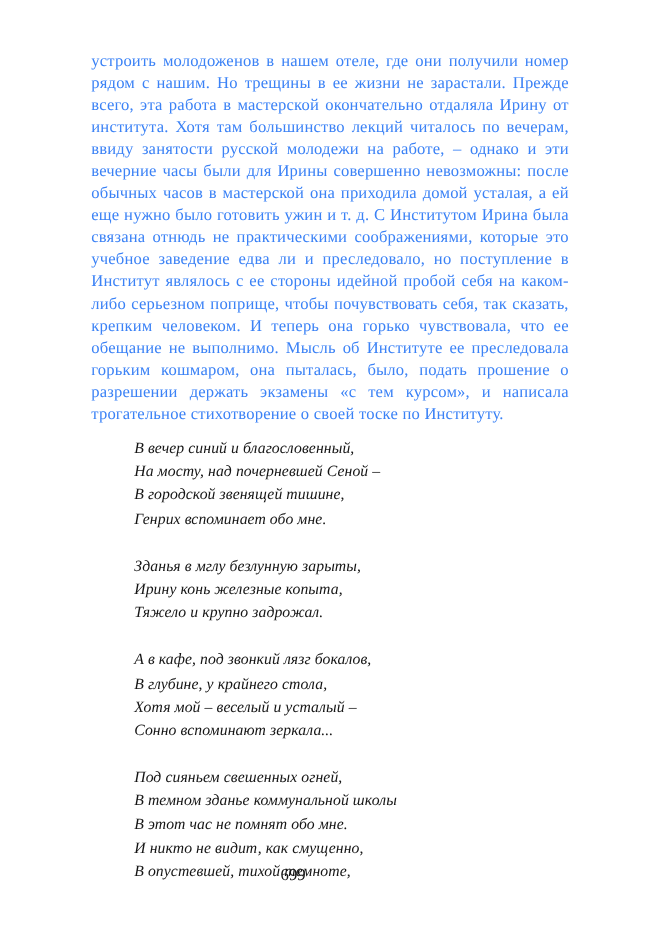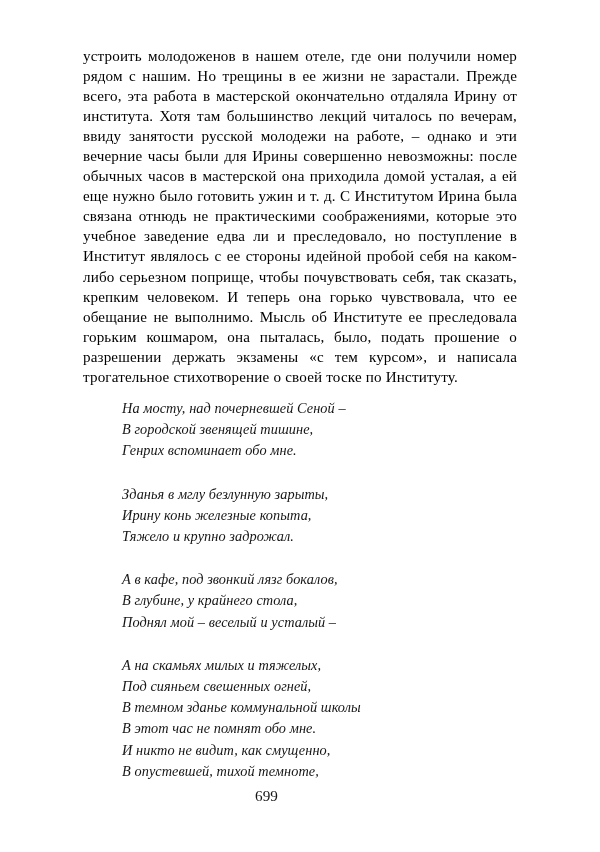--- a/index.html
+++ b/index.html
@@ -27,21 +27,21 @@
     width: 434px;
   }
   .body-paragraph {
     margin: 0;
     font-size: 15.1px;
     line-height: 20.05px;
     text-align: justify;
     text-justify: inter-word;
     letter-spacing: 0.01em;
     word-spacing: 0.01em;
-    color: #000000;
+    color: #3b82f6;
     hyphens: manual;
   }
   .poem {
     position: absolute;
     left: 122px;
     top: 398px;
     width: 400px;
   }
   .stanza {
     margin: 0 0 22px 0;
@@ -73,36 +73,37 @@
 <body>
 
 <div class="page">
 
   <div class="text-block">
     <p class="body-paragraph">устроить молодоженов в нашем отеле, где они получили номер рядом с нашим. Но трещины в ее жизни не зарастали. Прежде всего, эта работа в мастерской окончательно отдаляла Ирину от института. Хотя там большинство лекций читалось по вечерам, ввиду занятости русской молодежи на работе, – однако и эти вечерние часы были для Ирины совершенно невозможны: после обычных часов в мастерской она приходила домой усталая, а ей еще нужно было готовить ужин и т. д. С Институтом Ирина была связана отнюдь не практическими соображениями, которые это учебное заведение едва ли и преследовало, но поступление в Институт являлось с ее стороны идейной пробой себя на каком-либо серьезном поприще, чтобы почувствовать себя, так сказать, крепким человеком. И теперь она горько чувствовала, что ее обещание не выполнимо. Мысль об Институте ее преследовала горьким кошмаром, она пыталась, было, подать прошение о разрешении держать экзамены «с тем курсом», и написала трогательное стихотворение о своей тоске по Институту.</p>
   </div>
 
   <div class="poem">
     <div class="stanza">
+      <div class="verse-line">В вечер синий и благословенный,</div>
       <div class="verse-line">На мосту, над почерневшей Сеной –</div>
       <div class="verse-line">В городской звенящей тишине,</div>
       <div class="verse-line">Генрих вспоминает обо мне.</div>
     </div>
     <div class="stanza">
       <div class="verse-line">Зданья в мглу безлунную зарыты,</div>
       <div class="verse-line">Ирину конь железные копыта,</div>
       <div class="verse-line">Тяжело и крупно задрожал.</div>
     </div>
     <div class="stanza">
       <div class="verse-line">А в кафе, под звонкий лязг бокалов,</div>
       <div class="verse-line">В глубине, у крайнего стола,</div>
-      <div class="verse-line">Поднял мой – веселый и усталый –</div>
+      <div class="verse-line">Хотя мой – веселый и усталый –</div>
+      <div class="verse-line">Сонно вспоминают зеркала...</div>
     </div>
     <div class="stanza">
-      <div class="verse-line">А на скамьях милых и тяжелых,</div>
       <div class="verse-line">Под сияньем свешенных огней,</div>
       <div class="verse-line">В темном зданье коммунальной школы</div>
       <div class="verse-line">В этот час не помнят обо мне.</div>
       <div class="verse-line">И никто не видит, как смущенно,</div>
       <div class="verse-line">В опустевшей, тихой темноте,</div>
     </div>
   </div>
 
   <div class="folio">699</div>
 

